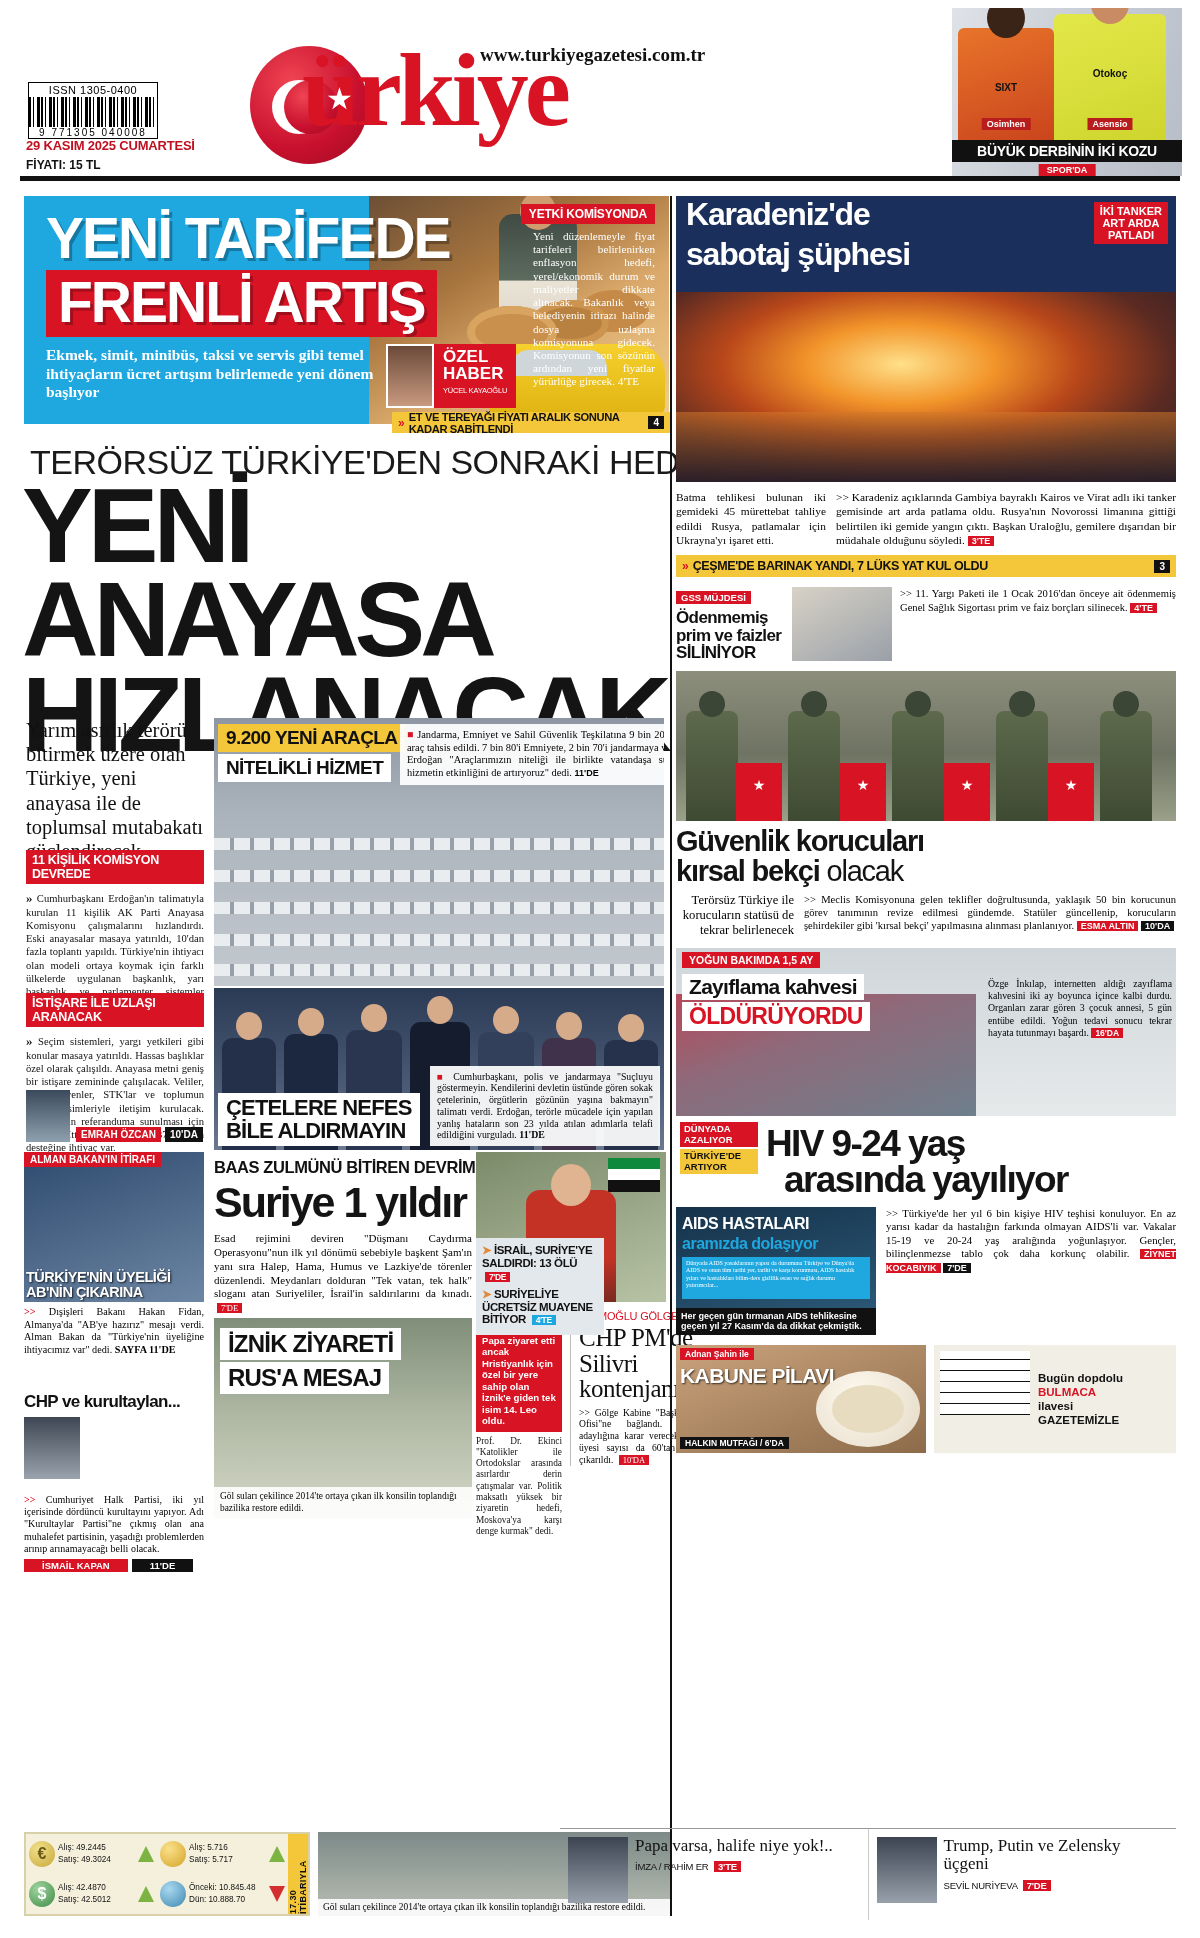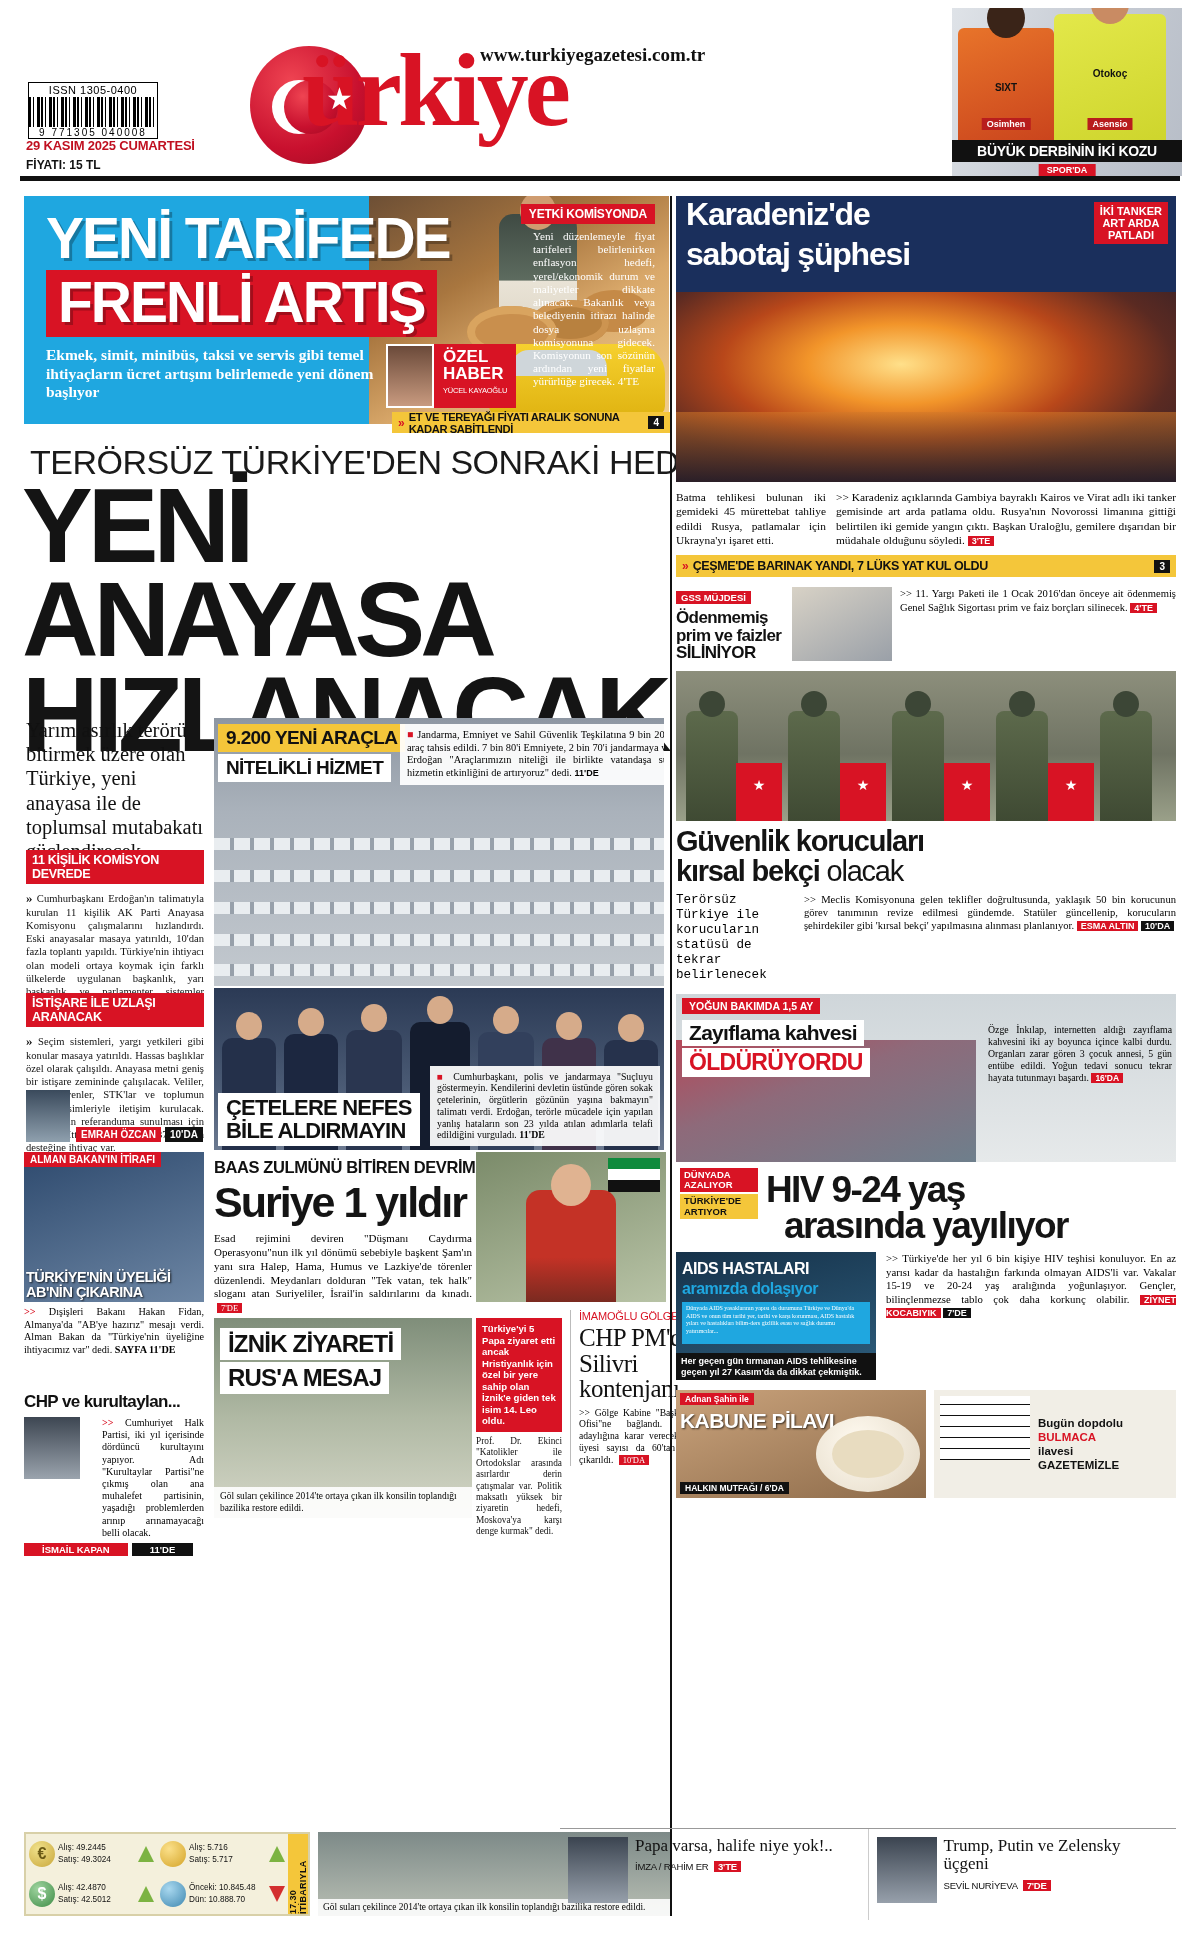--- a/index.html
+++ b/index.html
@@ -154,21 +154,21 @@
   .alman-tag { position:absolute; left:0; top:0; background:#d81324; color:#fff; font-family:"Liberation Sans",sans-serif;
      font-weight:bold; font-size:10px; padding:2px 6px; }
   .alman-head { position:absolute; left:2px; bottom:2px; right:2px; color:#fff;
      font-family:"Liberation Sans",sans-serif; font-weight:bold; font-size:14.5px; line-height:1.04; letter-spacing:-.5px;
      text-shadow:1px 1px 2px rgba(0,0,0,.8); }
   .alman-body { position:absolute; left:24px; top:1306px; width:180px;
      font-family:"Liberation Serif",serif; font-size:10.2px; line-height:1.24; text-align:justify; }
 
   .chp { position:absolute; left:24px; top:1392px; width:180px; }
   .chp-head { font-family:"Liberation Sans",sans-serif; font-weight:bold; font-size:17px; color:#111; letter-spacing:-.6px; }
-  .chp-row { display:flex; gap:22px; margin-top:5px; }
+  .chp-row { display:flex; gap:15px; margin-top:5px;flex-direction:column; }
   .chp-photo { width:56px; height:62px; background:linear-gradient(180deg,#3d4652,#9aa3ad); flex:none; }
   .chp-body { font-family:"Liberation Serif",serif; font-size:10px; line-height:1.22; text-align:justify; }
   .chp-byline { margin-top:4px; background:#d81324; color:#fff; display:inline-block;
      font-family:"Liberation Sans",sans-serif; font-weight:bold; font-size:9.5px; padding:1px 18px; }
 
   .iznik { position:absolute; left:214px; top:1318px; width:258px; height:200px;
      background:linear-gradient(180deg,#7f8e7a 0%, #b0b9a4 50%, #d5d7c8 100%); overflow:hidden; }
   .iznik-h1 { position:absolute; left:6px; top:10px; background:#fff; padding:2px 8px;
      font-family:"Liberation Sans",sans-serif; font-weight:bold; font-size:24px; letter-spacing:-.8px; color:#111; }
   .iznik-h2 { position:absolute; left:6px; top:44px; background:#fff; padding:2px 8px;
@@ -249,21 +249,21 @@
   .sold { position:absolute; bottom:0; width:52px; height:110px; background:linear-gradient(180deg,#5d6a4c,#3f4a33); border-radius:8px 8px 0 0;}
   .sold:before{content:"";position:absolute;left:50%;top:-20px;transform:translateX(-50%);width:26px;height:26px;border-radius:50%;background:#3c4636;}
   .flagbanner{position:absolute;bottom:0;width:46px;height:58px;background:#d81324;}
   .flagbanner:after{content:"★";position:absolute;left:50%;top:14px;transform:translateX(-50%);color:#fff;font-size:14px;}
 
   .guv-h1 { margin-top:6px; font-family:"Liberation Sans",sans-serif; font-weight:bold; font-size:29px;
      color:#141414; letter-spacing:-1.2px; line-height:1.0; }
   .guv-h2 { font-family:"Liberation Sans",sans-serif; font-size:29px; color:#141414; letter-spacing:-1.2px; line-height:1.05; }
   .guv-h2 b { font-weight:bold; }
   .guv-body { display:flex; gap:10px; margin-top:6px; }
-  .guv-body .g1 { width:118px; font-family:Liberation Mono, monospace; font-size:12.6px; line-height:1.2; }
+  .guv-body .g1 { width:118px; font-family:Liberation Serif, serif; font-size:12.6px; line-height:1.2;text-align:right; }
   .guv-body .g2 { flex:1; font-family:"Liberation Serif",serif; font-size:10.6px; line-height:1.25; text-align:justify; }
   .guv-by { background:#d81324; color:#fff; font-family:"Liberation Sans",sans-serif; font-weight:bold; font-size:9px; padding:0 4px; }
 
   .zay { margin-top:10px; width:500px; height:168px; background:linear-gradient(180deg,#cfd6da,#e6e9ea); position:relative; overflow:hidden; }
   .zay-tag { position:absolute; left:6px; top:4px; background:#d81324; color:#fff;
      font-family:"Liberation Sans",sans-serif; font-weight:bold; font-size:10.5px; padding:2px 7px; z-index:3;}
   .zay-h1 { position:absolute; left:6px; top:26px; background:#fff; padding:1px 7px;
      font-family:"Liberation Sans",sans-serif; font-weight:bold; font-size:21px; letter-spacing:-.7px; color:#111; z-index:3;}
   .zay-h2 { position:absolute; left:6px; top:54px; background:#fff; padding:1px 7px;
      font-family:"Liberation Sans",sans-serif; font-weight:bold; font-size:23px; letter-spacing:-.7px; color:#d81324; z-index:3;}
@@ -467,20 +467,30 @@
   <div class="suriye-kicker">BAAS ZULMÜNÜ BİTİREN DEVRİMİN İLK YIL DÖNÜMÜ</div>
   <div class="suriye-head">Suriye 1 yıldır özgür</div>
   <div class="suriye-body">
     <span>Esad rejimini deviren "Düşmanı Caydırma Operasyonu"nun ilk yıl dönümü sebebiyle başkent Şam'ın yanı sıra Halep, Hama, Humus ve Lazkiye'de törenler düzenlendi. Meydanları dolduran "Tek vatan, tek halk" sloganı atan Suriyeliler, İsrail'in saldırılarını da kınadı.</span>
     <span class="pgtag">7'DE</span>
   </div>
   <div class="suriye-photo">
     <div class="sp-flag"></div>
     <div class="sp-kid"></div>
   </div>
+  <div class="israil-box">
+    <div class="ln">
+      <span style="color:#e08a3c">➤</span> <span>İSRAİL, SURİYE'YE SALDIRDI: 13 ÖLÜ</span>
+      <span class="pgtag">7'DE</span>
+    </div>
+    <div class="ln">
+      <span style="color:#e08a3c">➤</span> <span>SURİYELİYE ÜCRETSİZ MUAYENE BİTİYOR</span>
+      <span class="pgtag blue">4'TE</span>
+    </div>
+  </div>
 
   <div class="alman">
     <div class="alman-photo"></div>
     <div class="alman-tag">ALMAN BAKAN'IN İTİRAFI</div>
     <div class="alman-head">
       <div>TÜRKİYE'NİN ÜYELİĞİ</div>
       <div>AB'NİN ÇIKARINA</div>
     </div>
   </div>
   <div class="alman-body">

